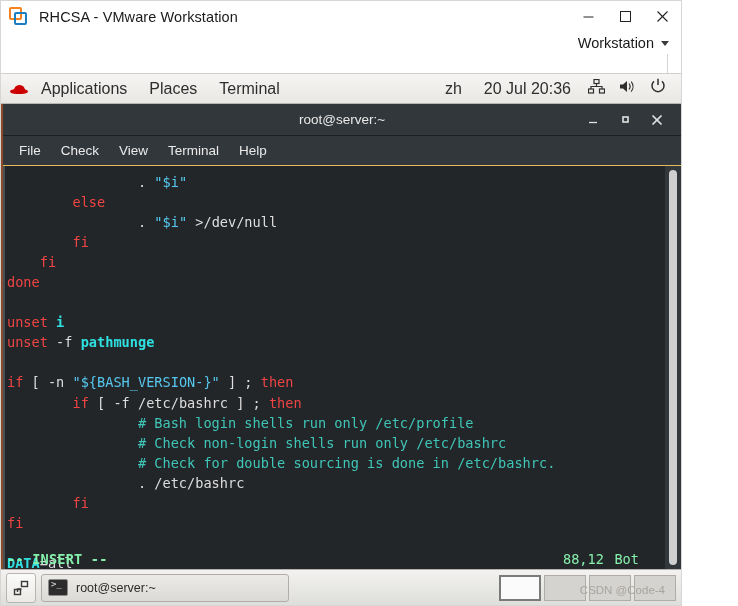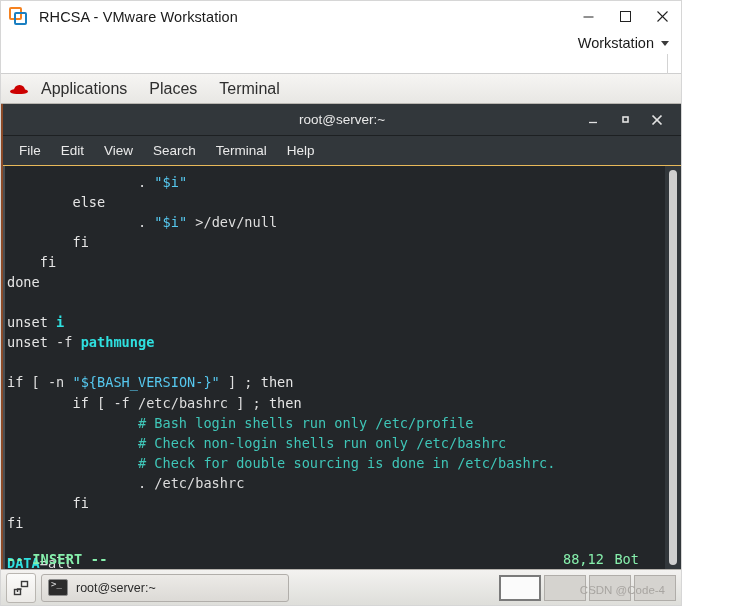--- a/index.html
+++ b/index.html
@@ -288,21 +288,21 @@
   pre#term-text {
     margin: 0;
     padding: 0 0 0 4px;
     font-family: "DejaVu Sans Mono", monospace;
     font-size: 13.6px;
     line-height: 20.05px;
     color: #e3e3e3;
     white-space: pre;
     letter-spacing: 0px;
   }
-  .k  { color: #e5e5e5; }            
+  .k  { color: #ef4444; }            
   .s  { color: #56c8ef; }            
   .c  { color: #3fc6b8; }            
   .id { color: #2fe0e0; font-weight: bold; }  
   .pl { color: #dedede; }            
 
   
   #vim-status {
     position: absolute;
     left: 0; right: 0; bottom: 0;
     height: 21px;
@@ -561,20 +561,45 @@
 
     <div id="gnome-panel">
       <div id="gp-left">
         <div id="redhat-ico">
           <div class="brim"></div>
             <div class="crown"></div>
         </div>
         <div class="gp-item">Applications</div>
         <div class="gp-item">Places</div>
         <div class="gp-item">Terminal</div>
+      </div>
+      <div id="gp-right">
+        <div class="gp-item">zh</div>
+        <div class="gp-clock">20 Jul 20:36</div>
+        <div class="gp-item" style="padding:0 6px">
+          <svg width="17" height="15" viewBox="0 0 17 15">
+            <rect x="6" y="0.5" width="5" height="4" fill="none" stroke="#2e2e2e" stroke-width="1.2"></rect>
+            <rect x="0.5" y="10" width="5" height="4" fill="none" stroke="#2e2e2e" stroke-width="1.2"></rect>
+            <rect x="11.5" y="10" width="5" height="4" fill="none" stroke="#2e2e2e" stroke-width="1.2"></rect>
+            <path d="M8.5 4.5 L8.5 7.5 M3 10 L3 7.5 L14 7.5 L14 10" fill="none" stroke="#2e2e2e" stroke-width="1.2"></path>
+          </svg>
+        </div>
+        <div class="gp-item" style="padding:0 6px">
+          <svg width="17" height="15" viewBox="0 0 17 15">
+            <path d="M1 5.5 L4 5.5 L8 2 L8 13 L4 9.5 L1 9.5 Z" fill="#2e2e2e"></path>
+            <path d="M10 4.5 A5 5 0 0 1 10 10.5" fill="none" stroke="#2e2e2e" stroke-width="1.2"></path>
+            <path d="M12.2 2.5 A8 8 0 0 1 12.2 12.5" fill="none" stroke="#2e2e2e" stroke-width="1.2"></path>
+          </svg>
+        </div>
+        <div class="gp-item" style="padding:0 6px">
+          <svg width="16" height="16" viewBox="0 0 16 16">
+            <path d="M4 3.2 A6 6 0 1 0 12 3.2" fill="none" stroke="#2e2e2e" stroke-width="1.5"></path>
+            <line x1="8" y1="0.8" x2="8" y2="7" stroke="#2e2e2e" stroke-width="1.5"></line>
+          </svg>
+        </div>
       </div>
     </div>
 
     <div id="desktop">
 
       <div id="term-window">
 
         <div id="term-titlebar">
           <div id="term-title-text">root@server:~</div>
           <div id="term-winbtns">
@@ -592,23 +617,22 @@
               <svg width="12" height="12" viewBox="0 0 12 12">
                   <line x1="1.5" y1="1.5" x2="10.5" y2="10.5" stroke="#e2e2e2" stroke-width="1.7"></line>
                   <line x1="10.5" y1="1.5" x2="1.5" y2="10.5" stroke="#e2e2e2" stroke-width="1.7"></line>
                 </svg>
             </div>
           </div>
         </div>
 
         <div id="term-menubar">
           <div class="mi">File</div>
-          <div class="mi">Edit</div>
+          <div class="mi">Check</div>
           <div class="mi">View</div>
-          <div class="mi">Search</div>
           <div class="mi">Terminal</div>
           <div class="mi">Help</div>
         </div>
 
         <div id="term-body">
           <div id="term-textarea">
             <div id="vim-signcol"></div>
             <pre id="term-text">                <span class="pl">. </span><span class="s">"$i"</span>
         <span class="k">else</span>
                 <span class="pl">. </span><span class="s">"$i"</span><span class="pl"> &gt;/dev/null</span>

